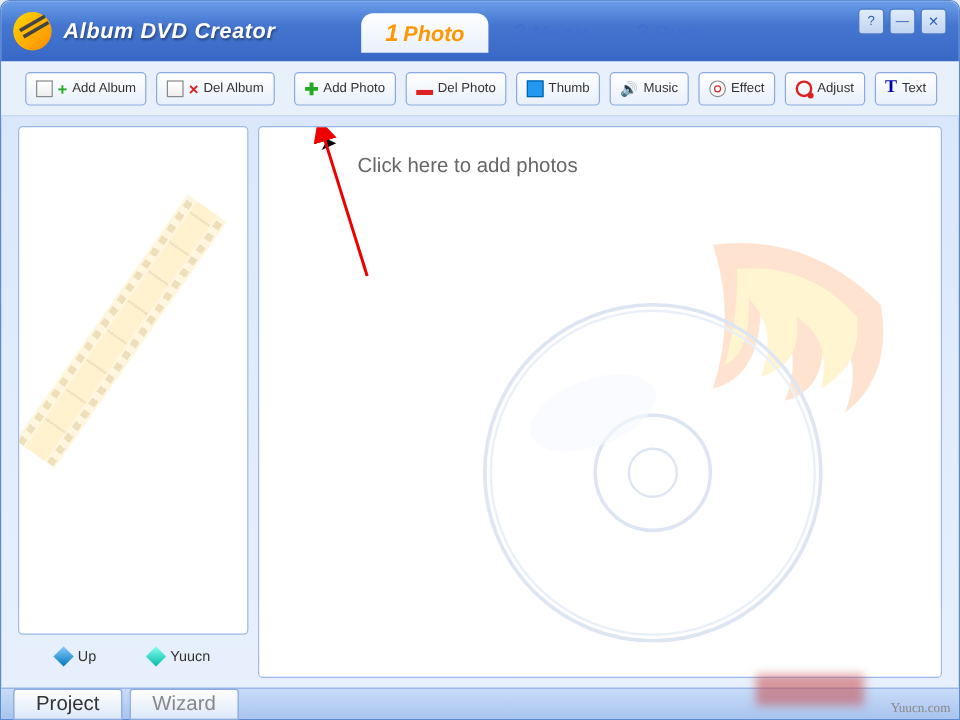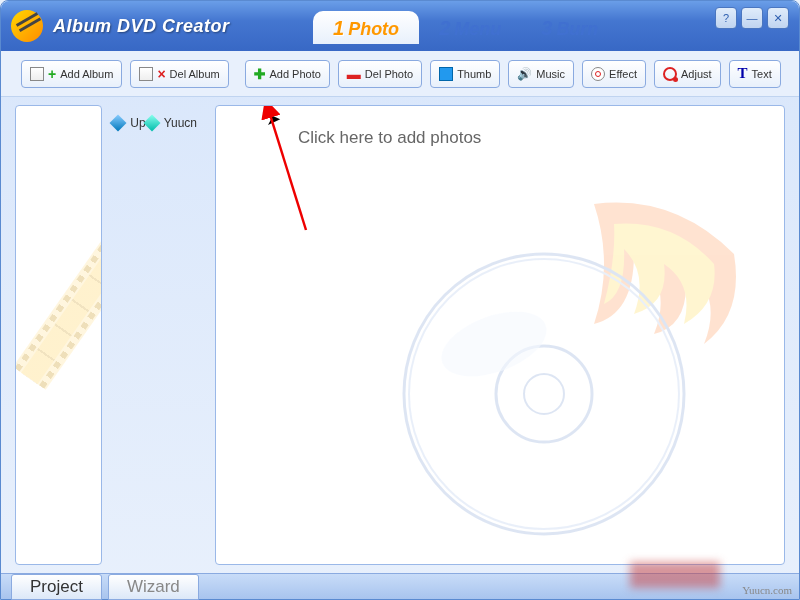--- a/index.html
+++ b/index.html
@@ -7,21 +7,21 @@
 
 .window { width: 800px; height: 600px; background: linear-gradient(to bottom, #d8e6fb, #e8f0fc); border: 1px solid #5a8ad0; border-radius: 8px 8px 0 0; display: flex; flex-direction: column; }
 
 .titlebar { height: 50px; background: linear-gradient(to bottom, #6a9ee8, #4476d0 40%, #3868c5); border-radius: 8px 8px 0 0; display: flex; align-items: center; padding: 0 10px; position: relative; }
 .app-icon { width: 32px; height: 32px; background: linear-gradient(135deg, #ffd700, #ff8c00); border-radius: 50%; position: relative; margin-right: 10px; }
 .app-icon::before { content: ""; position: absolute; top: 8px; left: 4px; width: 24px; height: 3px; background: #444; transform: rotate(-30deg); box-shadow: 0 6px 0 #444; }
 .app-title { color: #fff; font-size: 18px; font-weight: bold; font-style: italic; text-shadow: 1px 1px 2px rgba(0,0,0,0.4); letter-spacing: 0.5px; }
 .win-controls { position: absolute; right: 10px; top: 6px; display: flex; gap: 4px; }
 .win-btn { width: 22px; height: 22px; border: 1px solid #4a76c0; border-radius: 4px; background: linear-gradient(to bottom, #e0ecfb, #c0d4f0); display: flex; align-items: center; justify-content: center; font-size: 11px; color: #3060b0; cursor: pointer; }
 
-.tabbar { position: absolute; left: 312px; top: 10px; display: flex; gap: 0; z-index: 2; }
+.tabbar { position: absolute; left: 300px; top: 10px; display: flex; gap: 0; z-index: 2; }
 .step-tab { padding: 6px 20px 4px 20px; font-size: 18px; font-weight: bold; font-style: italic; cursor: pointer; border-radius: 10px 10px 0 0; }
 .step-tab .num { font-size: 20px; margin-right: 4px; }
 .step-tab.active { background: linear-gradient(to bottom, #fff, #e8f0fc); }
 .step-tab.active .num { color: #ff9800; text-shadow: 1px 1px 0 #fff; }
 .step-tab.active .lbl { color: #ff9800; }
 .step-tab:not(.active) .num { color: #4070d0; }
 .step-tab:not(.active) .lbl { color: #4070d0; }
 
 .toolbar { height: 46px; background: #e8f0fc; display: flex; align-items: center; padding: 0 20px; gap: 8px; border-bottom: 1px solid #c0d4f0; }
 .toolbar-gap { width: 30px; }
@@ -33,21 +33,21 @@
 .ico-minus { color: #d22; font-weight: bold; font-size: 14px; line-height: 1; display:inline-block; width:14px; text-align:center; }
 .ico-thumb { background: #29e; border: 1px solid #06a; }
 .ico-music { color: #06b; font-size: 12px; }
 .ico-effect { background: #fff; border: 1px solid #888; border-radius: 50%; position: relative; }
 .ico-effect::after{content:"";position:absolute;inset:3px;border:1px solid #d22;border-radius:50%;}
 .ico-adjust { width:14px;height:14px;border:2px solid #d22;border-radius:50%;position:relative;}
 .ico-adjust::after{content:"";position:absolute;width:5px;height:5px;background:#d22;bottom:-3px;right:-3px;border-radius:50%;}
 .ico-text { font-family: 'Times New Roman', serif; font-weight: bold; color: #00a; font-size: 15px; line-height:1;}
 
 .content { flex: 1; display: flex; padding: 8px 14px; gap: 8px; }
-.sidebar { width: 192px; display: flex; flex-direction: row; }
+.sidebar { width: 192px; display: flex; flex-direction: column; }
 .sidebar-list { flex: 1; background: #fff; border: 1px solid #9ab8e8; border-radius: 4px; position: relative; overflow: hidden; }
 .filmstrip { position: absolute; width: 250px; height: 40px; background: rgba(255,224,150,0.3); top: 150px; left: -40px; transform: rotate(-55deg); }
 .filmstrip::before, .filmstrip::after { content:""; position:absolute; left:0; right:0; height:6px; background: repeating-linear-gradient(to right, rgba(200,170,100,0.3) 0 6px, transparent 6px 12px); }
 .filmstrip::before{top:2px;} .filmstrip::after{bottom:2px;}
 .filmstrip .frames{position:absolute;top:10px;bottom:10px;left:0;right:0;background:repeating-linear-gradient(to right, rgba(255,235,180,0.4) 0 28px, rgba(200,170,100,0.25) 28px 30px);}
 
 .sidebar-bottom { height: 36px; display: flex; align-items: center; justify-content: space-around; padding: 0 10px; }
 .sb-btn { display: flex; align-items: center; gap: 6px; font-size: 12px; color: #333; cursor: pointer; }
 .diamond { width: 12px; height: 12px; transform: rotate(45deg); }
 .diamond.blue { background: linear-gradient(135deg,#8cf,#07b); }

